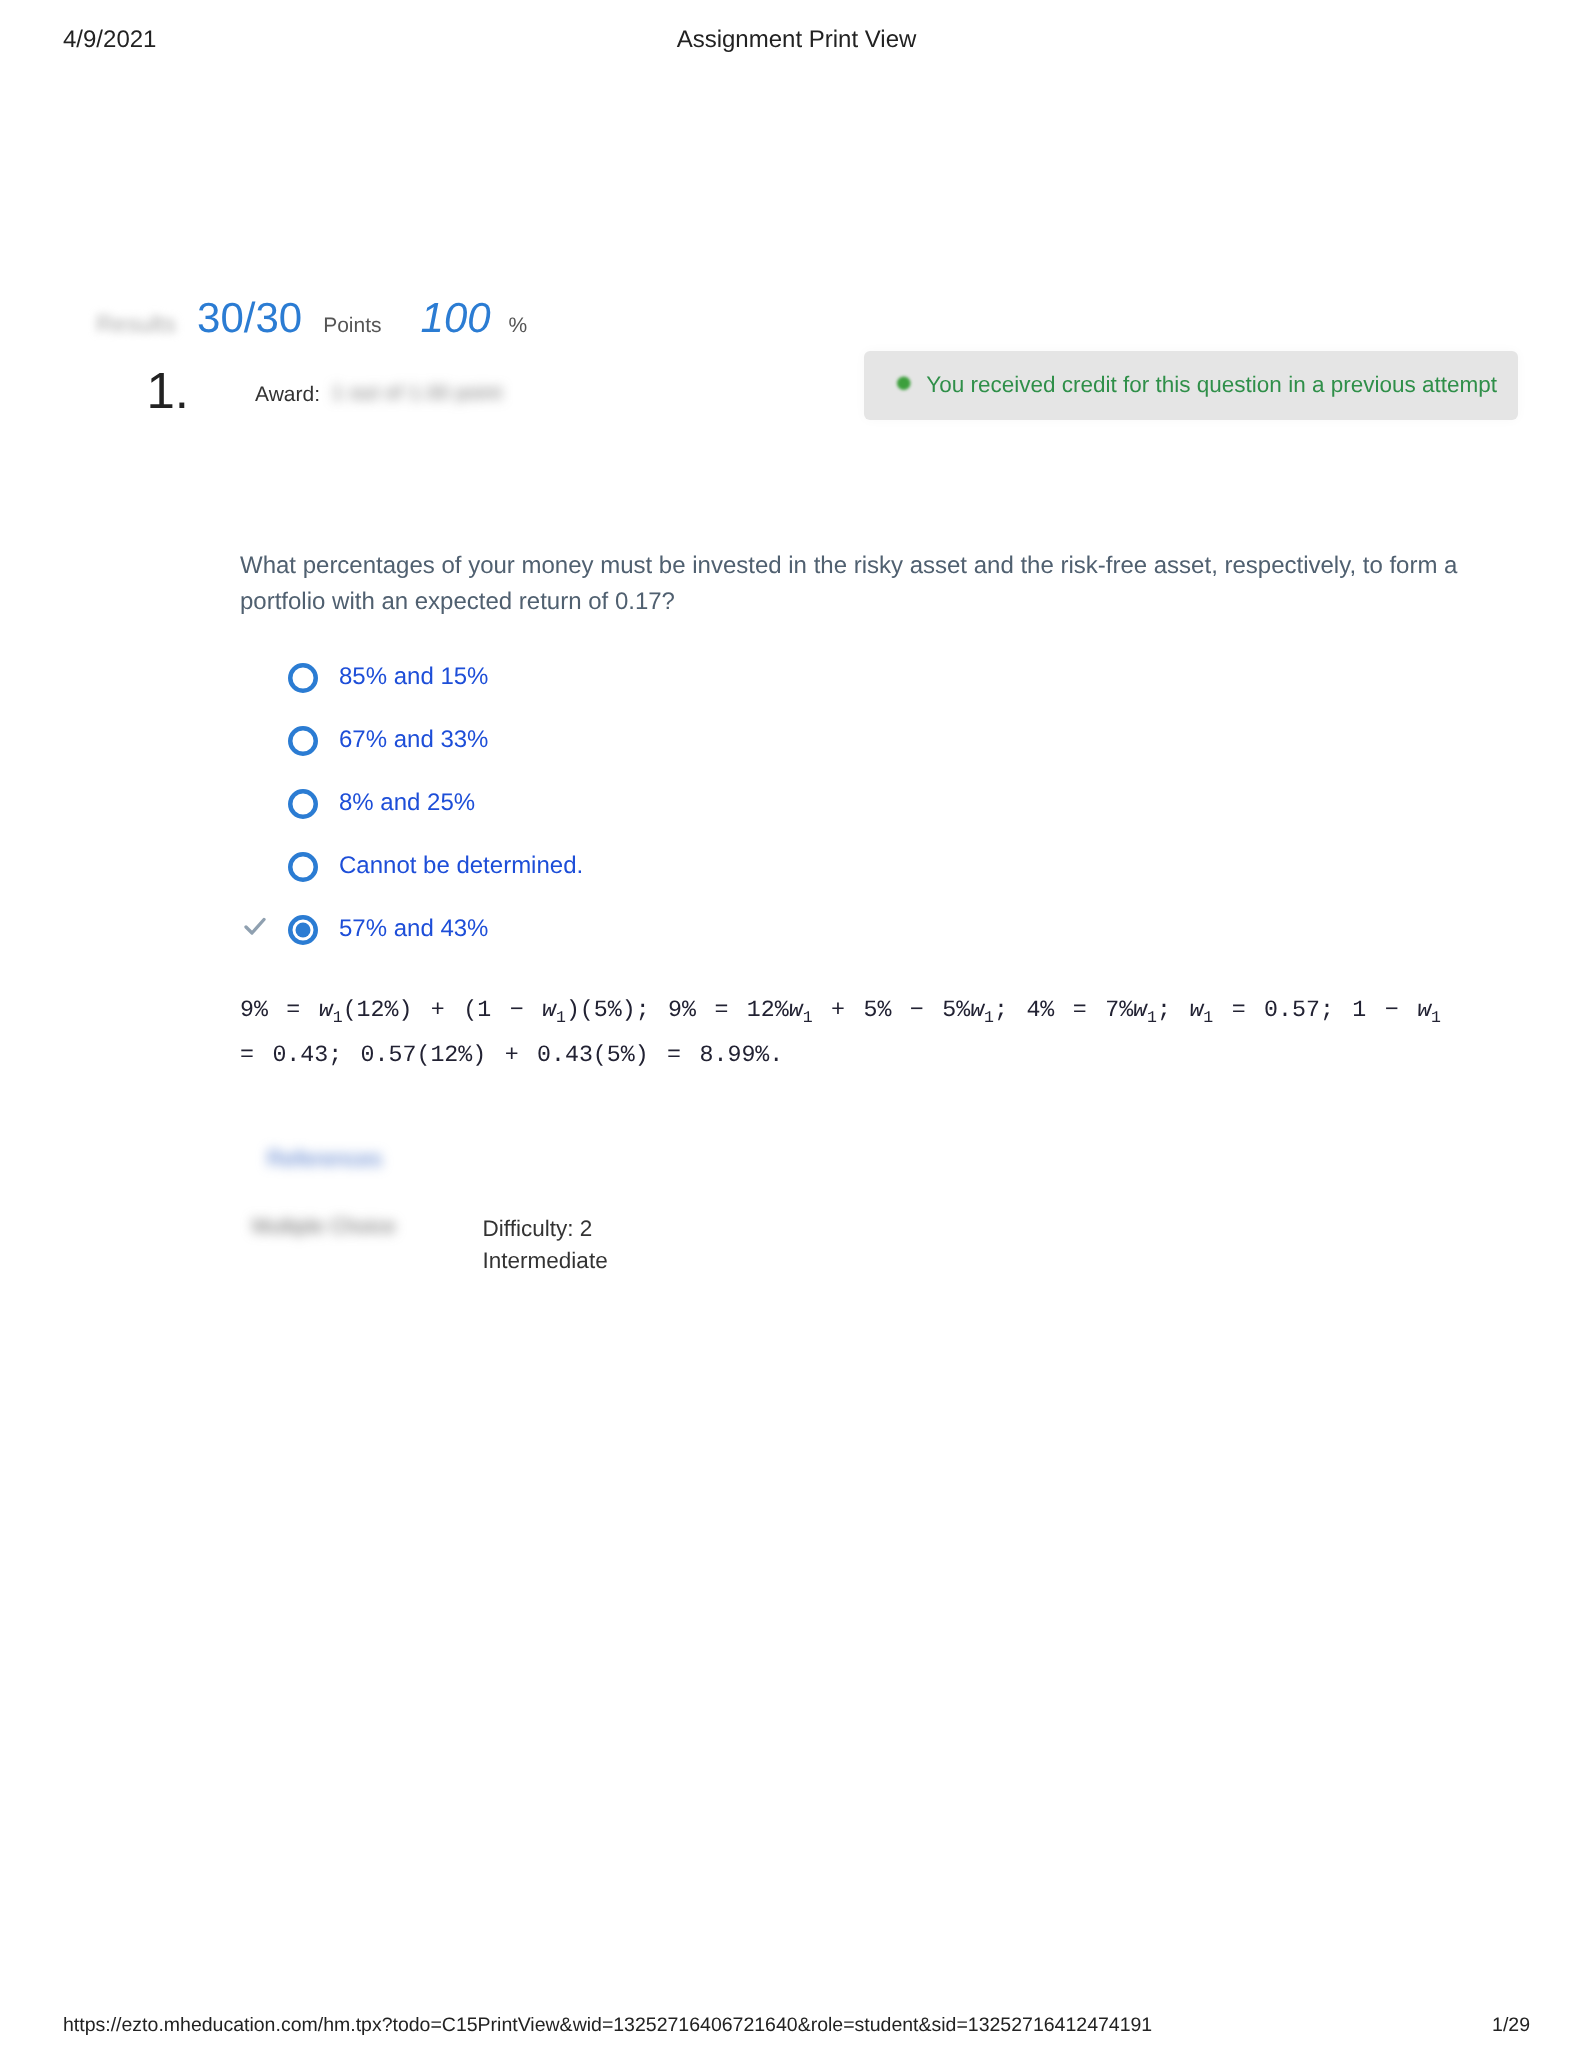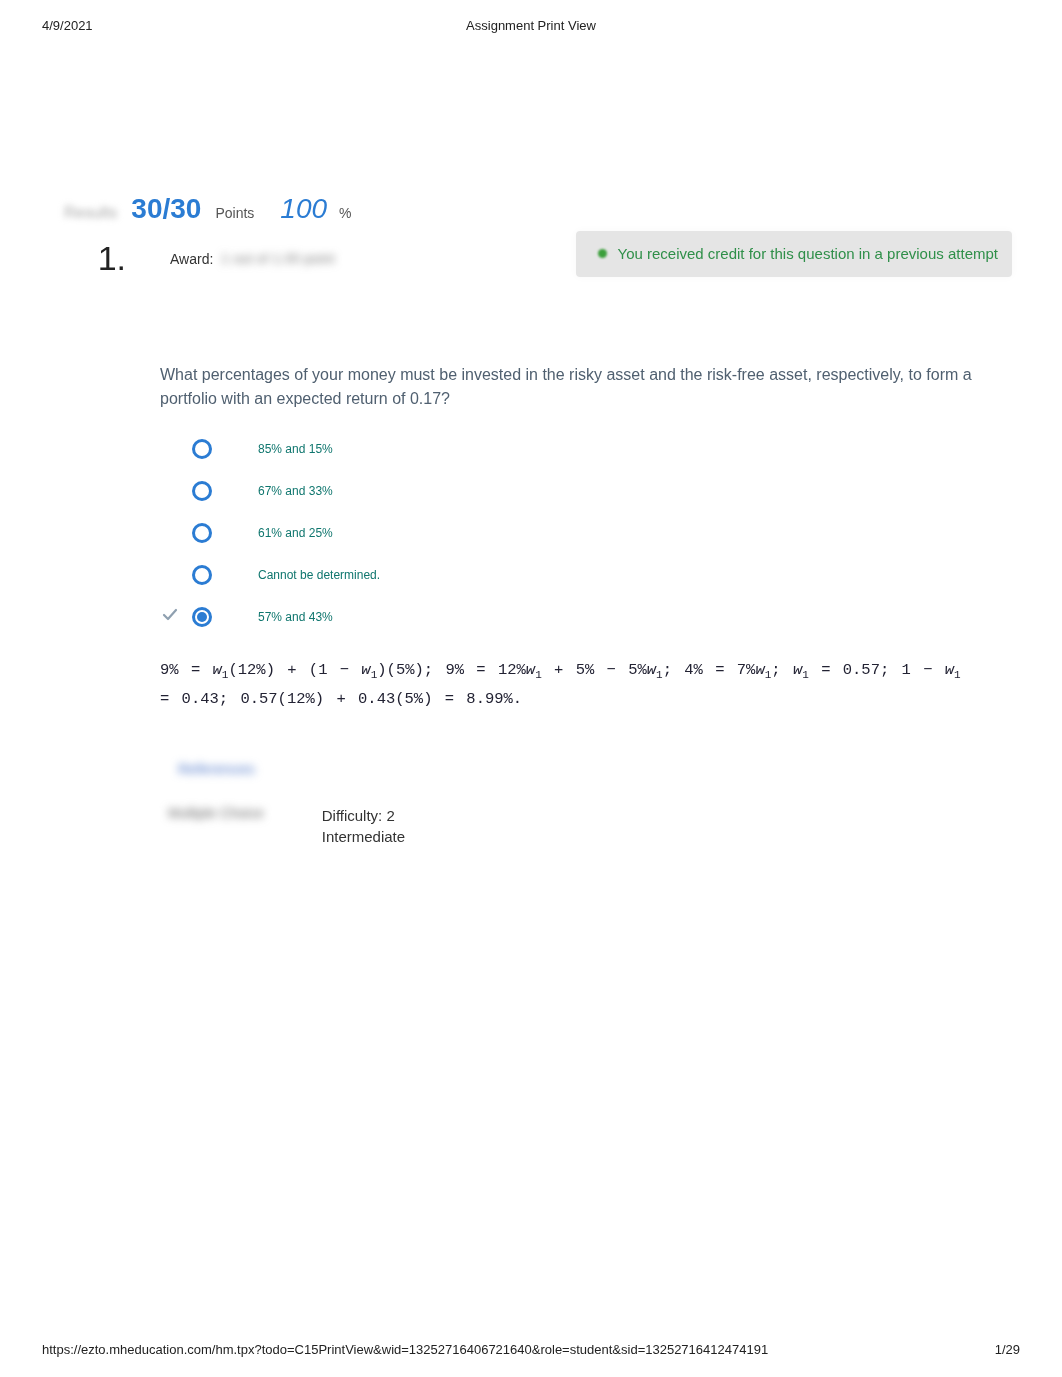--- a/index.html
+++ b/index.html
@@ -12,21 +12,21 @@
       background: #fff;
       width: 1062px;
       height: 1377px;
       position: relative;
       color: #333;
     }
     .header-row {
       display: flex;
       justify-content: space-between;
       padding: 18px 42px 0 42px;
-      font-size: 13px;
+      font-size: 16px;
       color: #222;
     }
     .header-left {
       text-align: left;
     }
     .header-center {
       text-align: center;
       position: absolute;
       left: 50%;
       transform: translateX(-50%);
@@ -44,21 +44,21 @@
     }
     .score-label-blur {
       color: #aaa;
       filter: blur(3px);
       font-size: 16px;
       margin-right: 6px;
     }
     .score-value {
       color: #2b7cd3;
       font-size: 28px;
-      font-weight: 700;
+      font-weight: 400;
     }
     .score-points-label {
       font-size: 14px;
       color: #555;
       margin: 0 18px 0 6px;
     }
     .score-percent {
       color: #2b7cd3;
       font-size: 28px;
       font-weight: 400;
@@ -158,23 +158,22 @@
       position: absolute;
       width: 10px;
       height: 10px;
       background: #2b7cd3;
       border-radius: 50%;
       top: 50%;
       left: 50%;
       transform: translate(-50%, -50%);
     }
     .opt-label {
-      color: #0f766e;
-      font-size: 12px;
-      margin-left: 32px;
+      color: #1d4ed8;
+      font-size: 16px;
     }
     .solution {
       margin-top: 30px;
       font-family: "Courier New", monospace;
       font-size: 15.5px;
       color: #223;
       line-height: 1.8;
       max-width: 820px;
       word-spacing: 3px;
     }
@@ -258,21 +257,21 @@
       <div class="opt-row">
         <span class="radio-icon"></span>
         <span class="opt-label">85% and 15%</span>
       </div>
       <div class="opt-row">
         <span class="radio-icon"></span>
         <span class="opt-label">67% and 33%</span>
       </div>
       <div class="opt-row">
         <span class="radio-icon"></span>
-        <span class="opt-label">61% and 25%</span>
+        <span class="opt-label">8% and 25%</span>
       </div>
       <div class="opt-row">
         <span class="radio-icon"></span>
         <span class="opt-label">Cannot be determined.</span>
       </div>
       <div class="opt-row">
         <span class="check-icon">
           <svg width="16" height="16" viewBox="0 0 16 16">
               <path d="M2 8 L6 12 L14 3" stroke="#8fa0b0" stroke-width="2.2" fill="none" stroke-linecap="round" stroke-linejoin="round"></path>
             </svg>

